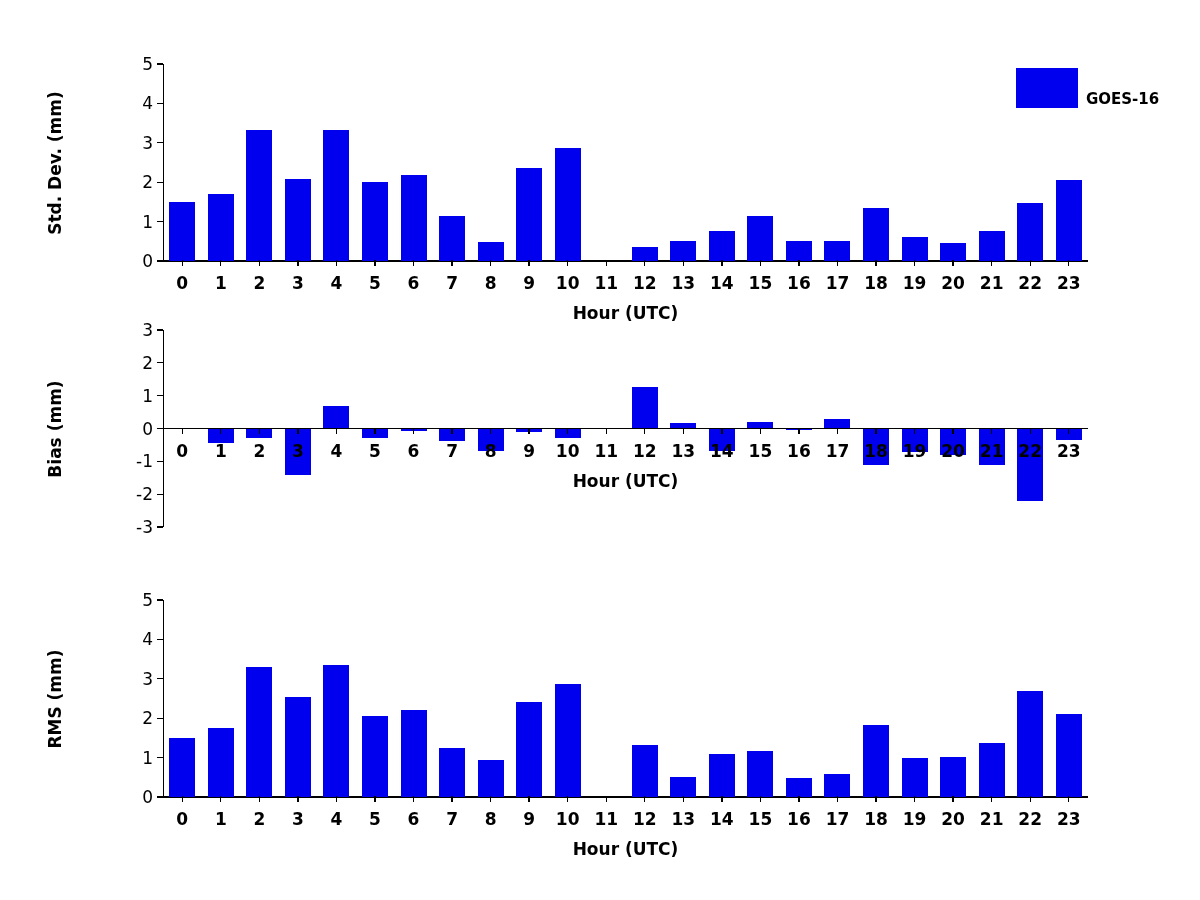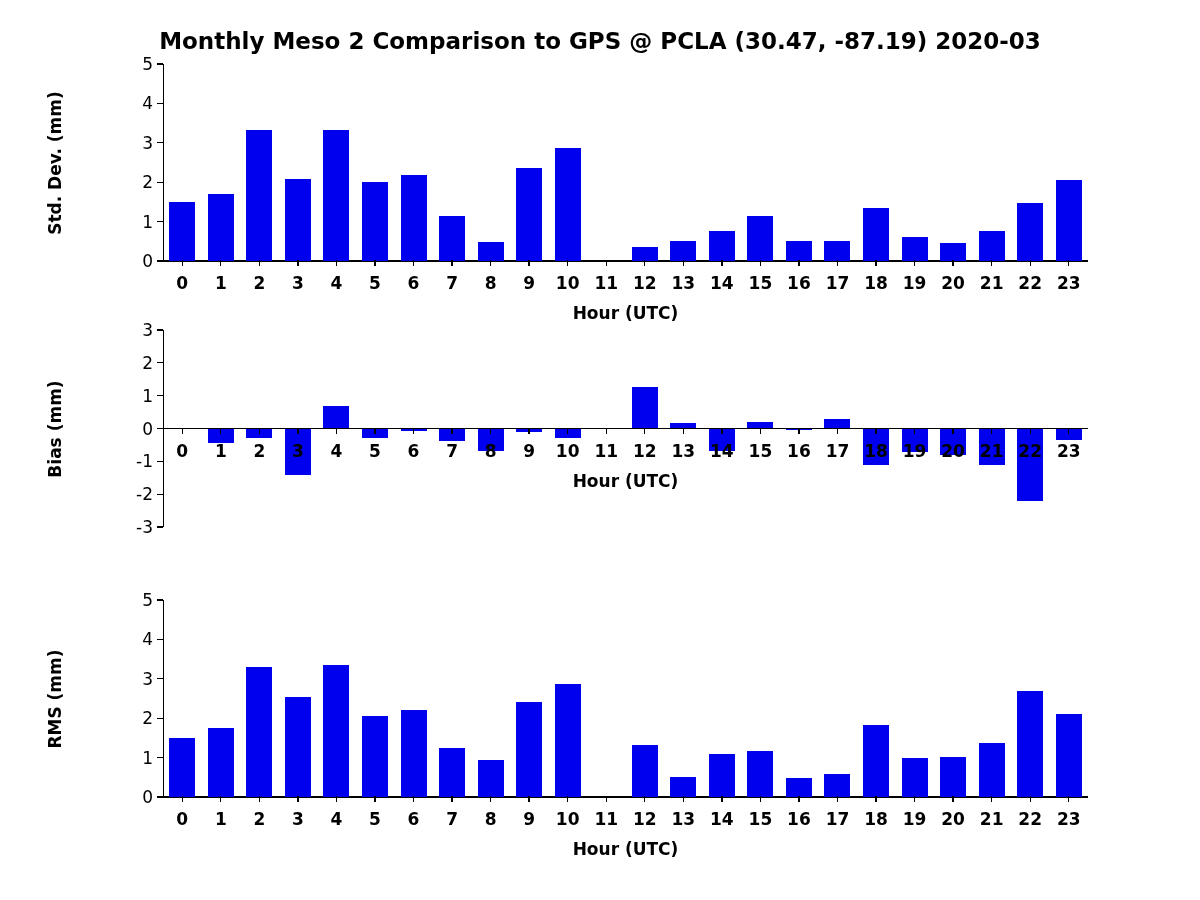--- a/index.html
+++ b/index.html
@@ -121,21 +121,20 @@
     font-size: 15px;
     font-weight: bold;
     white-space: nowrap;
   }
 </style>
 </head>
 <body>
 
 <div id="figure">
 
-  <div class="fig-title">Monthly Meso 2 Comparison to GPS @ PCLA (30.47, -87.19) 2020-03</div>
 
   <div class="panel" id="panel-0" style="left:163px; top:64px; width:925px; height:197px;">
     <div class="plot-area">
         <div class="axis-line spine-left"></div>
         <div class="axis-line zero-line" style="top: 196.35px;"></div>
         <div class="tick-y" style="top: 196.35px;"></div>
         <div class="tick-y-label" style="top: 197px;">0</div>
         <div class="tick-y" style="top: 156.95px;"></div>
         <div class="tick-y-label" style="top: 157.6px;">1</div>
         <div class="tick-y" style="top: 117.55px;"></div>
@@ -400,14 +399,18 @@
         <div class="tick-x" style="left: 866.538px; top: 196.35px;"></div>
         <div class="tick-x-label" style="left: 867.188px; top: 209px;">22</div>
         <div class="bar" style="left: 892.729px; top: 114.26px; width: 26px; height: 82.74px; background: rgb(0, 0, 238);"></div>
         <div class="tick-x" style="left: 905.079px; top: 196.35px;"></div>
         <div class="tick-x-label" style="left: 905.729px; top: 209px;">23</div>
         <div class="xlabel" style="left: 0px; width: 925px; top: 239px;">Hour (UTC)</div>
         <div class="ylabel" style="left: -108px; top: 98.5px; width: 160px; text-align: center; transform: translate(-50%, -50%) rotate(-90deg);">RMS (mm)</div>
       </div>
   </div>
 
+  <div class="legend" style="left:1016px; top:68px; width:160px; height:46px;">
+    <div class="legend-swatch"></div>
+    <div class="legend-label">GOES-16</div>
+  </div>
 
 </div>
 
 </body></html>

